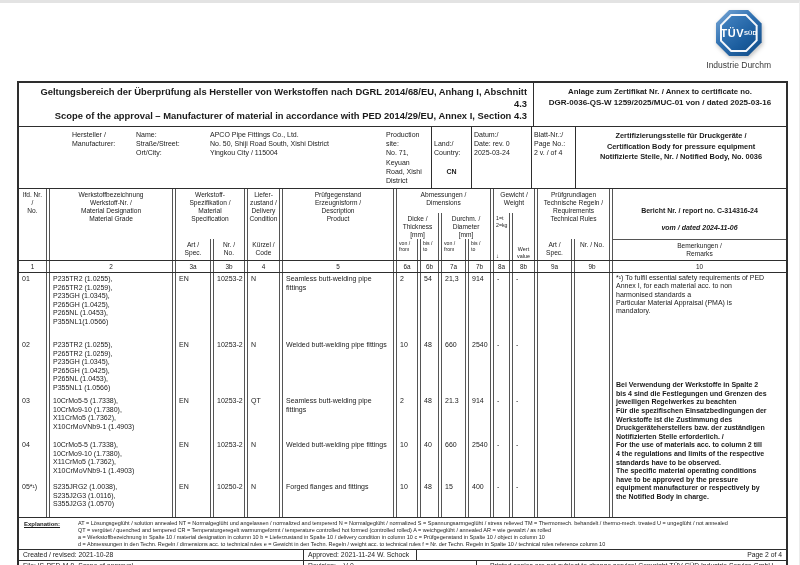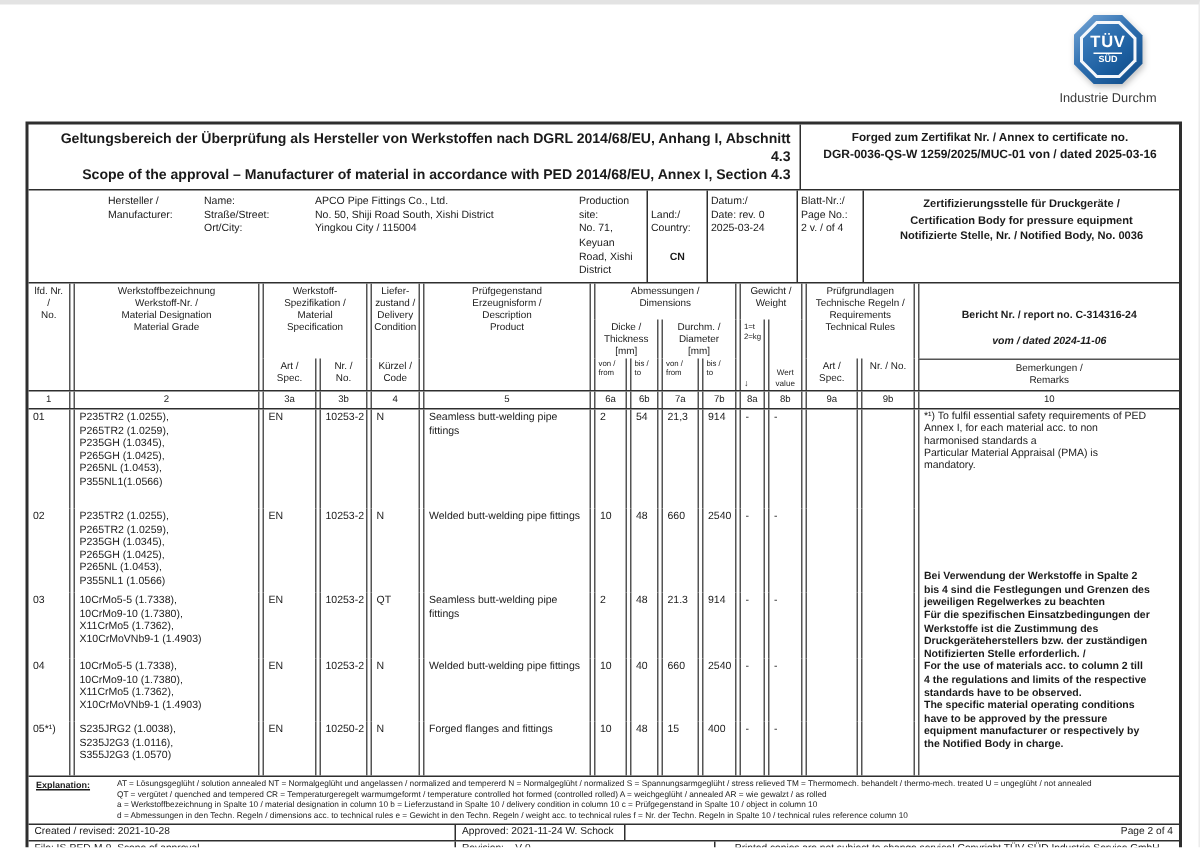--- a/index.html
+++ b/index.html
@@ -8,21 +8,21 @@
   .page { position:relative; width:800px; height:565px; overflow:hidden; background:#fff;
           border-top:3px solid #e3e3e3; border-right:1px solid #ececec; }
 
   
   .logo-wrap { position:absolute; top:7px; right:28px; display:flex; flex-direction:column; align-items:center; }
   .logo { position:relative; width:46px; height:46px; filter:drop-shadow(1px 2px 2px rgba(0,0,0,.25)); }
   .oct { position:absolute; clip-path:polygon(29.29% 0%,70.71% 0%,100% 29.29%,100% 70.71%,70.71% 100%,29.29% 100%,0% 70.71%,0% 29.29%); }
   .oct1 { inset:0; background:linear-gradient(140deg,#7aa9d8 0%,#2e6fb0 45%,#0d4a86 100%); }
   .oct2 { inset:4px; background:#f4f7fb; }
   .oct3 { inset:6px; background:linear-gradient(140deg,#4383c2 0%,#1b5d9e 70%,#114e8a 100%); }
-  .logo-text { position:absolute; inset:6px; display:flex; flex-direction:column; align-items:center; justify-content:center; color:#fff; }
+  .logo-text { position:absolute; inset:6px; display:flex; flex-direction:row; align-items:center; justify-content:center; color:#fff; }
   .logo-tuv { font-size:11px; font-weight:bold; letter-spacing:.5px; line-height:11px; }
   .logo-line { width:19px; height:1px; background:#fff; margin:1px 0; }
   .logo-sud { font-size:6px; font-weight:bold; line-height:7px; }
   .logo-caption { margin-top:4px; font-size:8.5px; color:#3a3a3a; white-space:nowrap; }
 
   
   .doc { position:absolute; left:17px; top:78px; width:771px; border:2px solid #2e2e2e; background:#fff; }
 
   .title-row { display:flex; border-bottom:1px solid #2e2e2e; }
   .title-main { width:514px; text-align:right; padding:3px 6px 4px; }
@@ -115,24 +115,24 @@
       </div>
     </div>
     <div class="logo-caption">Industrie Durchm</div>
   </div>
 
   <div class="doc">
 
     <div class="title-row">
       <div class="title-main">
         <div>Geltungsbereich der Überprüfung als Hersteller von Werkstoffen nach DGRL 2014/68/EU, Anhang I, Abschnitt 4.3</div>
-        <div>Scope of the approval – Manufacturer of material in accordance with PED 2014/68/EU, Annex I, Section 4.3</div>
+        <div>Scope of the approval – Manufacturer of material in accordance with PED 2014/29/EU, Annex I, Section 4.3</div>
       </div>
       <div class="title-annex">
-        <div class="annex1">Forged zum Zertifikat Nr. / Annex to certificate no.</div>
+        <div class="annex1">Anlage zum Zertifikat Nr. / Annex to certificate no.</div>
         <div class="annex2">DGR-0036-QS-W 1259/2025/MUC-01 von / dated 2025-03-16</div>
       </div>
     </div>
 
     <div class="mfr-row">
       <div class="mfr-left">
         <div class="blk blk-hersteller">Hersteller /
 Manufacturer:</div>
         <div class="blk blk-labels">Name:
 Straße/Street:

